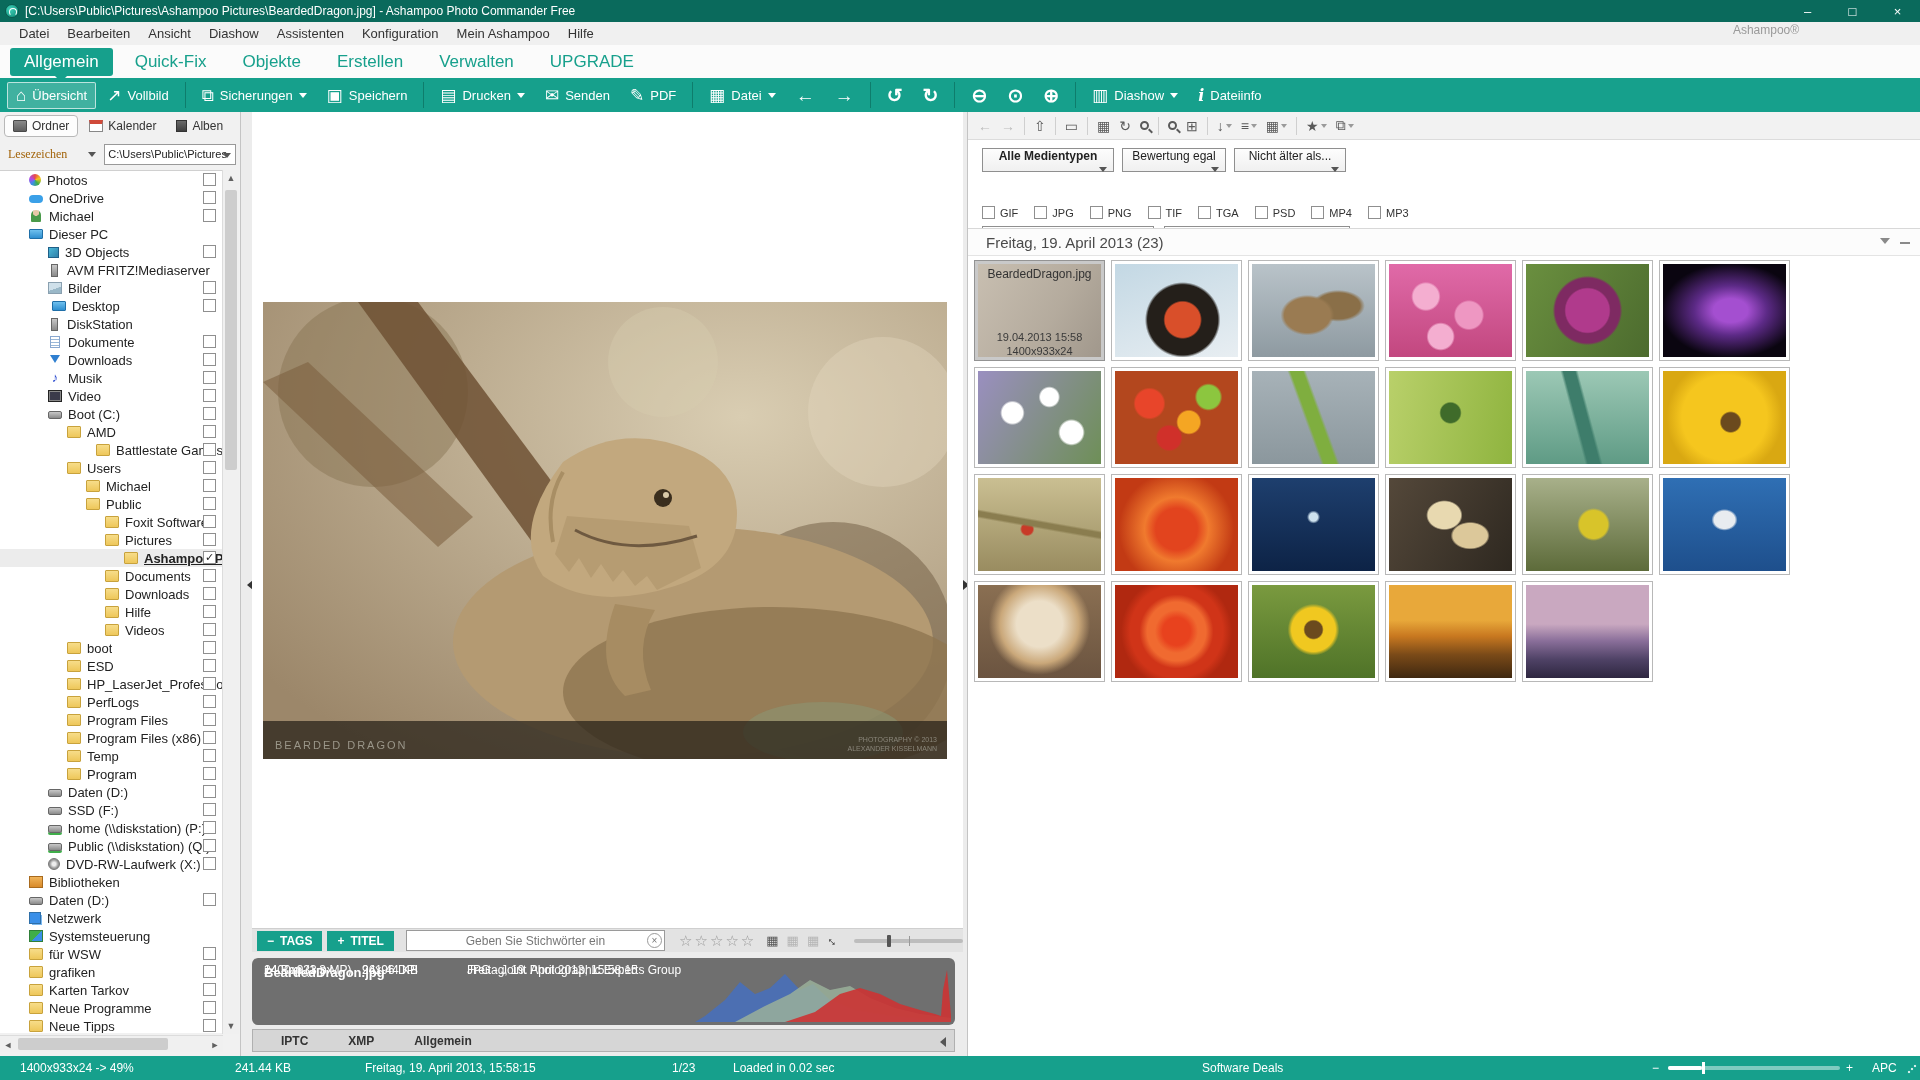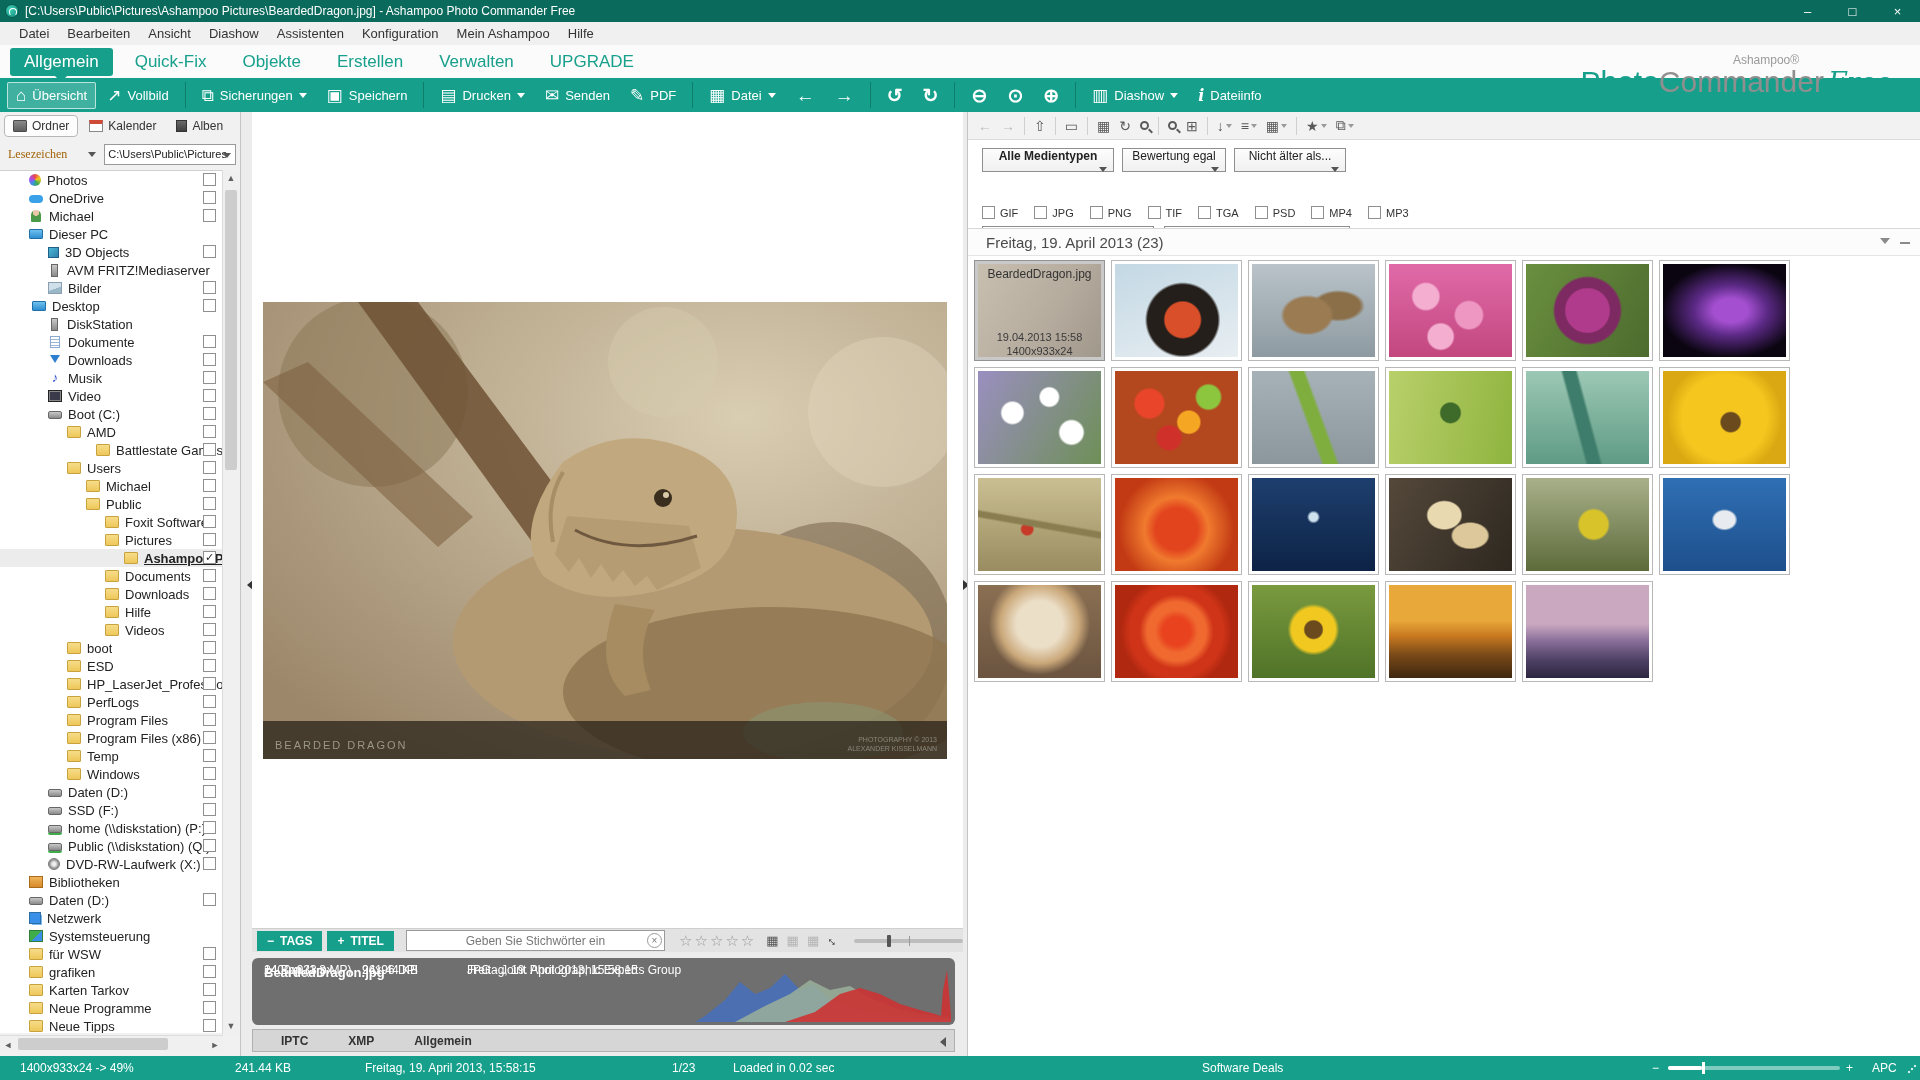--- a/index.html
+++ b/index.html
@@ -11,21 +11,21 @@
   .titlebar { position:absolute; left:0; top:0; width:1920px; height:22px; background:#0a6a5c; display:flex; align-items:center; color:#fff; }
   .app-icon { width:14px; height:14px; margin:0 6px 0 5px; border-radius:50%; background:radial-gradient(circle at 35% 35%, #3fd0b8, #0f8a76); border:1px solid #0a5a4e; position:relative; }
   .app-icon:after { content:""; position:absolute; left:3px; top:3px; width:6px; height:6px; border:1.5px solid #fff; border-bottom-color:transparent; border-radius:50%; }
   .title-text { font-size:12px; white-space:nowrap; }
   .win-btns { position:absolute; right:0; top:0; height:22px; display:flex; }
   .win-btn { width:45px; height:22px; display:flex; align-items:center; justify-content:center; color:#fff; font-size:13px; }
   
   .menubar { position:absolute; left:0; top:22px; width:1920px; height:23px; background:#f0f0f0; display:flex; align-items:center; padding-left:10px; }
   .mitem { font-size:13px; color:#333; padding:0 9px; }
   
-  .logo { position:absolute; top:23px; right:14px; width:340px; height:52px; text-align:center; z-index:5; pointer-events:none;margin-top:30px; }
+  .logo { position:absolute; top:23px; right:14px; width:340px; height:52px; text-align:center; z-index:5; pointer-events:none; }
   .logo-top { font-size:12px; color:#9a9a9a; display:block; margin-left:60px; }
   .logo-main { font-size:30px; line-height:30px; white-space:nowrap; }
   .logo-p1 { color:#16a08c; }
   .logo-p2 { color:#8f8f8f; }
   .logo-p3 { color:#16a08c; font-family:"DejaVu Serif", serif; font-style:italic; font-size:27px; margin-left:4px; }
   
   .tabrow { position:absolute; left:0; top:45px; width:1920px; height:33px; background:#fbfbfb; display:flex; align-items:center; padding-left:10px; gap:8px; }
   .tab { font-size:17px; color:#17a08c; padding:4px 14px; position:relative; }
   .tab.active { background:#16a08c; color:#fff; border-radius:3px; }
   .tab.active:after { content:""; position:absolute; left:50%; bottom:-6px; margin-left:-6px; border:6px solid transparent; border-top-color:#16a08c; border-bottom:none; }
@@ -184,21 +184,20 @@
       <span class="mitem">Ansicht</span>
       <span class="mitem">Diashow</span>
       <span class="mitem">Assistenten</span>
       <span class="mitem">Konfiguration</span>
       <span class="mitem">Mein Ashampoo</span>
       <span class="mitem">Hilfe</span>
     </div>
 
   <div class="logo">
     <span class="logo-top">Ashampoo®</span>
-    <span class="logo-main"><span class="logo-p1">Photo</span><span class="logo-p2">Commander</span><span class="logo-p3">Free</span></span>
   </div>
 
   <div class="tabrow" id="tabrow">
       <span class="tab active">Allgemein</span>
       <span class="tab">Quick-Fix</span>
       <span class="tab">Objekte</span>
       <span class="tab">Erstellen</span>
       <span class="tab">Verwalten</span>
       <span class="tab">UPGRADE</span>
     </div>
@@ -331,21 +330,21 @@
         </div>
         <div class="trow" style="padding-left: 48px;">
           <span class="fi fi-media"></span>
           <span class="tlbl">AVM FRITZ!Mediaserver</span>
         </div>
         <div class="trow" style="padding-left: 48px;">
           <span class="fi fi-picture"></span>
           <span class="tlbl">Bilder</span>
           <span class="cb"></span>
         </div>
-        <div class="trow" style="padding-left: 32px;">
+        <div class="trow" style="padding-left: 52px;">
           <span class="fi fi-monitor"></span>
           <span class="tlbl">Desktop</span>
           <span class="cb"></span>
         </div>
         <div class="trow" style="padding-left: 48px;">
           <span class="fi fi-media"></span>
           <span class="tlbl">DiskStation</span>
         </div>
         <div class="trow" style="padding-left: 48px;">
           <span class="fi fi-doc"></span>
@@ -462,21 +461,21 @@
           <span class="tlbl">Program Files (x86)</span>
           <span class="cb"></span>
         </div>
         <div class="trow" style="padding-left: 67px;">
           <span class="fi fi-folder"></span>
           <span class="tlbl">Temp</span>
           <span class="cb"></span>
         </div>
         <div class="trow" style="padding-left: 67px;">
           <span class="fi fi-folder"></span>
-          <span class="tlbl">Windows</span>
+          <span class="tlbl">Program</span>
           <span class="cb"></span>
         </div>
         <div class="trow" style="padding-left: 48px;">
           <span class="fi fi-drive"></span>
           <span class="tlbl">Daten (D:)</span>
           <span class="cb"></span>
         </div>
         <div class="trow" style="padding-left: 48px;">
           <span class="fi fi-drive"></span>
           <span class="tlbl">SSD (F:)</span>

